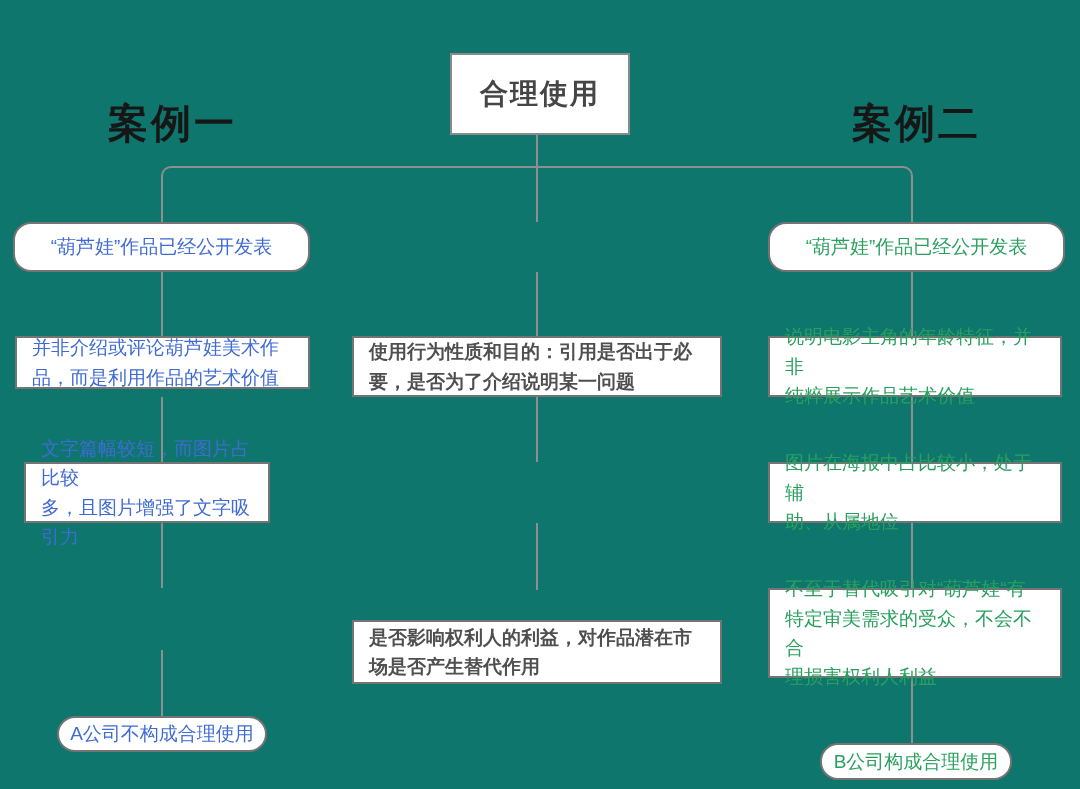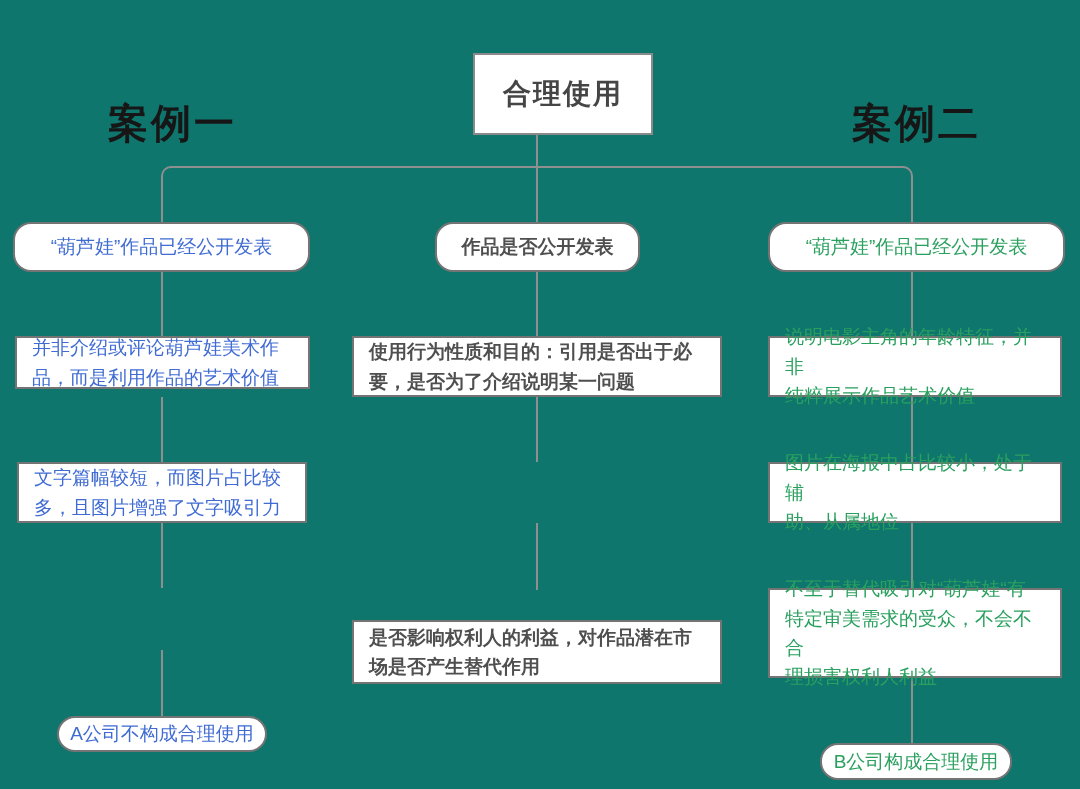--- a/index.html
+++ b/index.html
@@ -36,21 +36,21 @@
   }
 </style>
 </head>
 <body>
 
 <div class="canvas">
 
   <div class="case-heading" style="left:108px;top:96px;">案例一</div>
   <div class="case-heading" style="left:852px;top:96px;">案例二</div>
 
-  <div class="root-node" style="left:450px;top:53px;width:180px;height:82px;margin-left:23px;">合理使用</div>
+  <div class="root-node" style="left:450px;top:53px;width:180px;height:82px;">合理使用</div>
 
   <div class="vline" style="left:536px;top:135px;height:87px;"></div>
   <div class="rail" style="left:161px;top:166px;width:752px;height:56px;"></div>
 
   <div class="vline" style="left:161px;top:272px;height:64px;"></div>
   <div class="vline" style="left:161px;top:397px;height:65px;"></div>
   <div class="vline" style="left:161px;top:523px;height:65px;"></div>
   <div class="vline" style="left:161px;top:650px;height:66px;"></div>
 
   <div class="vline" style="left:536px;top:272px;height:64px;"></div>
@@ -58,25 +58,24 @@
   <div class="vline" style="left:536px;top:523px;height:67px;"></div>
 
   <div class="vline" style="left:911px;top:272px;height:64px;"></div>
   <div class="vline" style="left:911px;top:397px;height:65px;"></div>
   <div class="vline" style="left:911px;top:523px;height:65px;"></div>
   <div class="vline" style="left:911px;top:678px;height:65px;"></div>
 
   <div class="node blue center" style="left:13px;top:222px;width:297px;height:50px;">“葫芦娃”作品已经公开发表</div>
   <div class="node blue pad" style="left:15px;top:336px;width:295px;height:53px;">并非介绍或评论葫芦娃美术作
 品，而是利用作品的艺术价值</div>
-  <div class="node blue pad" style="left:17px;top:462px;width:290px;height:61px;">文字篇幅较短，而图片占比较
+  <div class="node blue pad" style="left:24px;top:462px;width:246px;height:61px;">文字篇幅较短，而图片占比较
 多，且图片增强了文字吸引力</div>
   <div class="node blue center" style="left:57px;top:716px;width:210px;height:36px;">A公司不构成合理使用</div>
 
-  <div class="node dark center" style="left:435px;top:222px;width:205px;height:50px;">作品是否公开发表</div>
   <div class="node dark pad" style="left:352px;top:336px;width:370px;height:61px;">使用行为性质和目的：引用是否出于必
 要，是否为了介绍说明某一问题</div>
   <div class="node dark pad" style="left:352px;top:620px;width:370px;height:64px;">是否影响权利人的利益，对作品潜在市
 场是否产生替代作用</div>
 
   <div class="node green center" style="left:768px;top:222px;width:297px;height:50px;">“葫芦娃”作品已经公开发表</div>
   <div class="node green pad" style="left:768px;top:336px;width:294px;height:61px;">说明电影主角的年龄特征，并非
 纯粹展示作品艺术价值</div>
   <div class="node green pad" style="left:768px;top:462px;width:294px;height:61px;">图片在海报中占比较小，处于辅
 助、从属地位</div>

